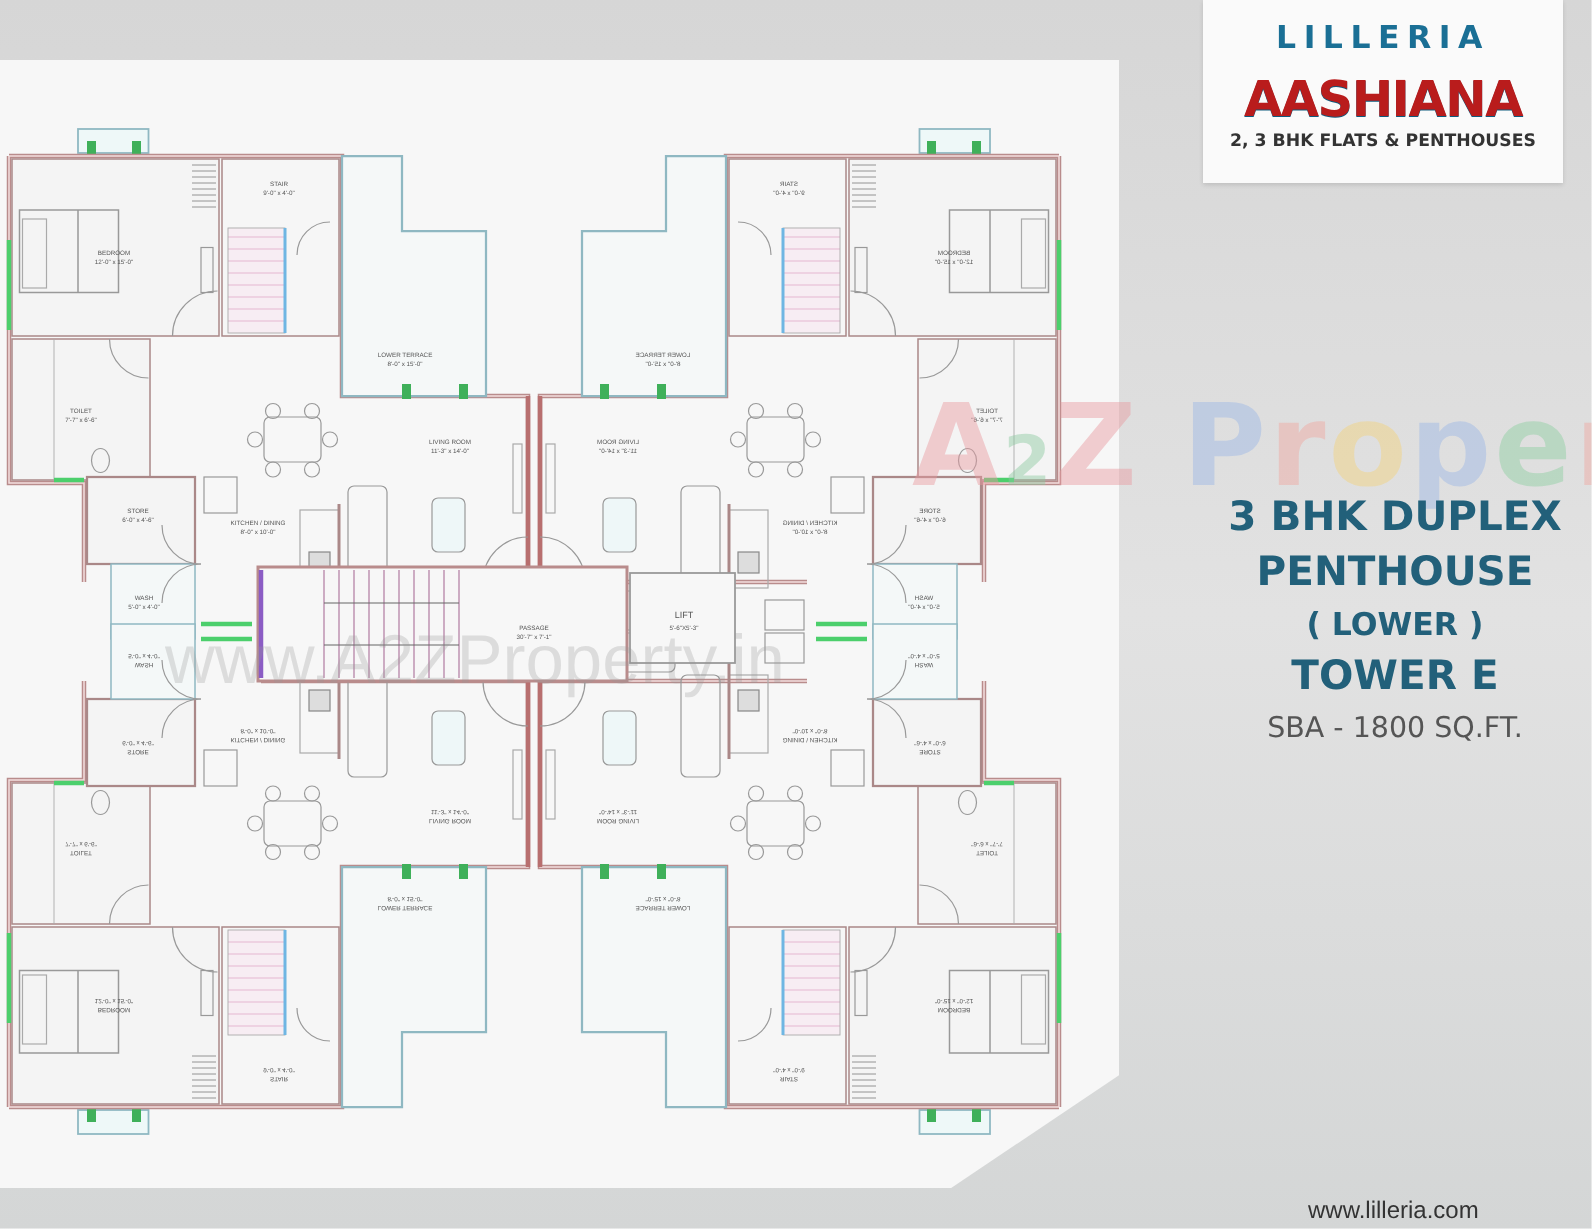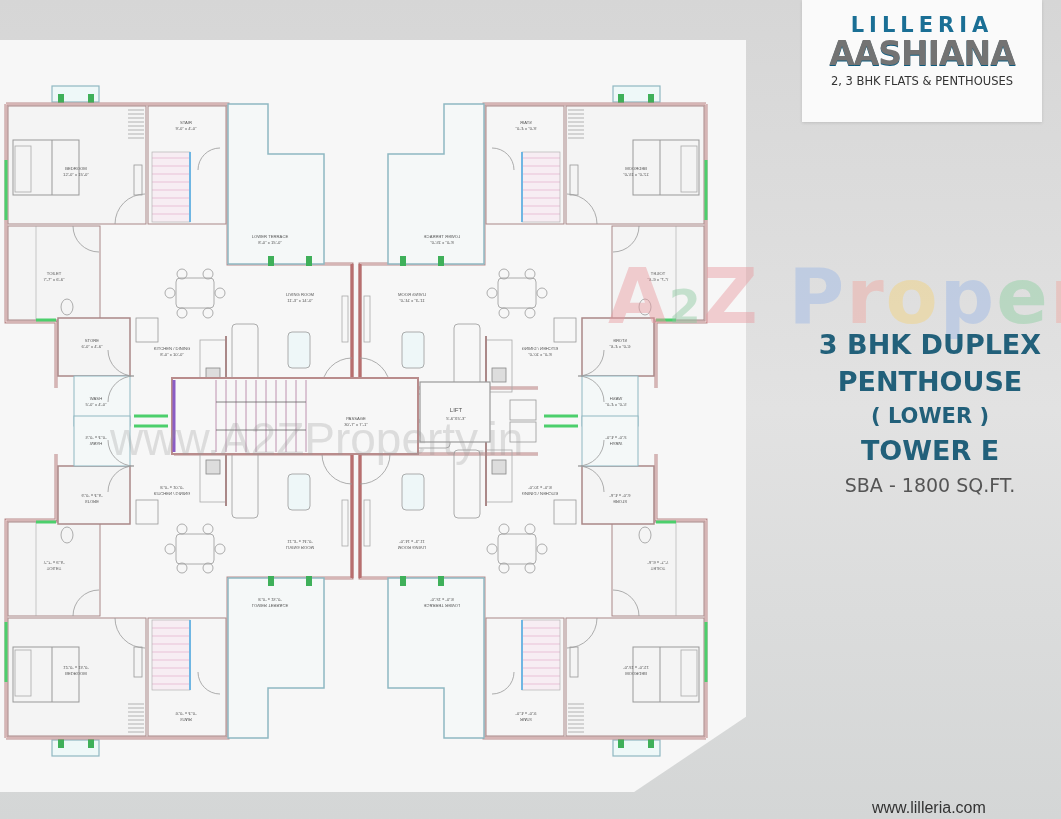--- a/index.html
+++ b/index.html
@@ -6,24 +6,24 @@
   body{width:1061px;height:819px;overflow:hidden;position:relative;
        background:linear-gradient(180deg,#d6d6d6 0%,#e2e2e2 50%,#d4d6d6 100%);
        font-family:"Liberation Sans",sans-serif;}
   #panel{position:absolute;left:0;top:40px;width:746px;height:752px;background:#f7f7f7;
          clip-path:polygon(0 0,100% 0,100% 90%,85% 100%,0 100%);}
   #plan{position:absolute;left:0;top:40px;width:746px;height:752px;}
   #logo{position:absolute;left:802px;top:0;width:240px;height:122px;background:#fafafa;
         box-shadow:0 1px 3px rgba(0,0,0,.12);text-align:center;}
   #logo .brand{font-family:"DejaVu Sans",sans-serif;font-weight:bold;color:#1a6f95;
         font-size:21px;letter-spacing:5px;margin-top:14px;line-height:22px;}
-  #logo .proj{font-family:"DejaVu Sans",sans-serif;font-weight:bold;color:#737373;
+  #logo .proj{font-family:"DejaVu Sans",sans-serif;font-weight:bold;color:#b91c1c;
         font-size:33px;line-height:36px;letter-spacing:-1px;
-        text-shadow:0 1px 0 #0e5b7e;}
-  #logo .tag{font-family:"DejaVu Sans",sans-serif;font-weight:normal;color:#333;font-size:11.5px;margin-top:2px;}
+        text-shadow:0 1px 0 #0e5b7e;margin-top:12px;}
+  #logo .tag{font-family:"DejaVu Sans",sans-serif;font-weight:bold;color:#333;font-size:11.5px;margin-top:2px;}
   #title{position:absolute;left:790px;top:326px;width:280px;text-align:center;
          color:#22607a;font-family:"DejaVu Sans",sans-serif;font-weight:bold;}
   #title .l1{font-size:27px;line-height:37px;}
   #title .l3{font-size:21px;line-height:32px;}
   #title .l4{font-size:27px;line-height:38px;}
   #title .sba{font-size:19px;line-height:30px;color:#555;font-weight:normal;letter-spacing:0px;}
   #wm1{position:absolute;left:608px;top:252px;font-size:76px;font-weight:bold;opacity:.45;
        font-family:"DejaVu Sans",sans-serif;letter-spacing:2px;white-space:nowrap;}
   #wm1 .a{color:#e99aa0}#wm1 .two{color:#8cc9a0;font-size:46px}#wm1 .z{color:#e99aa0}
   #wm1 .p{color:#9bb7e6}#wm1 .r{color:#f0a7a0}#wm1 .o{color:#f3d27a}#wm1 .pp{color:#9bb7e6}

